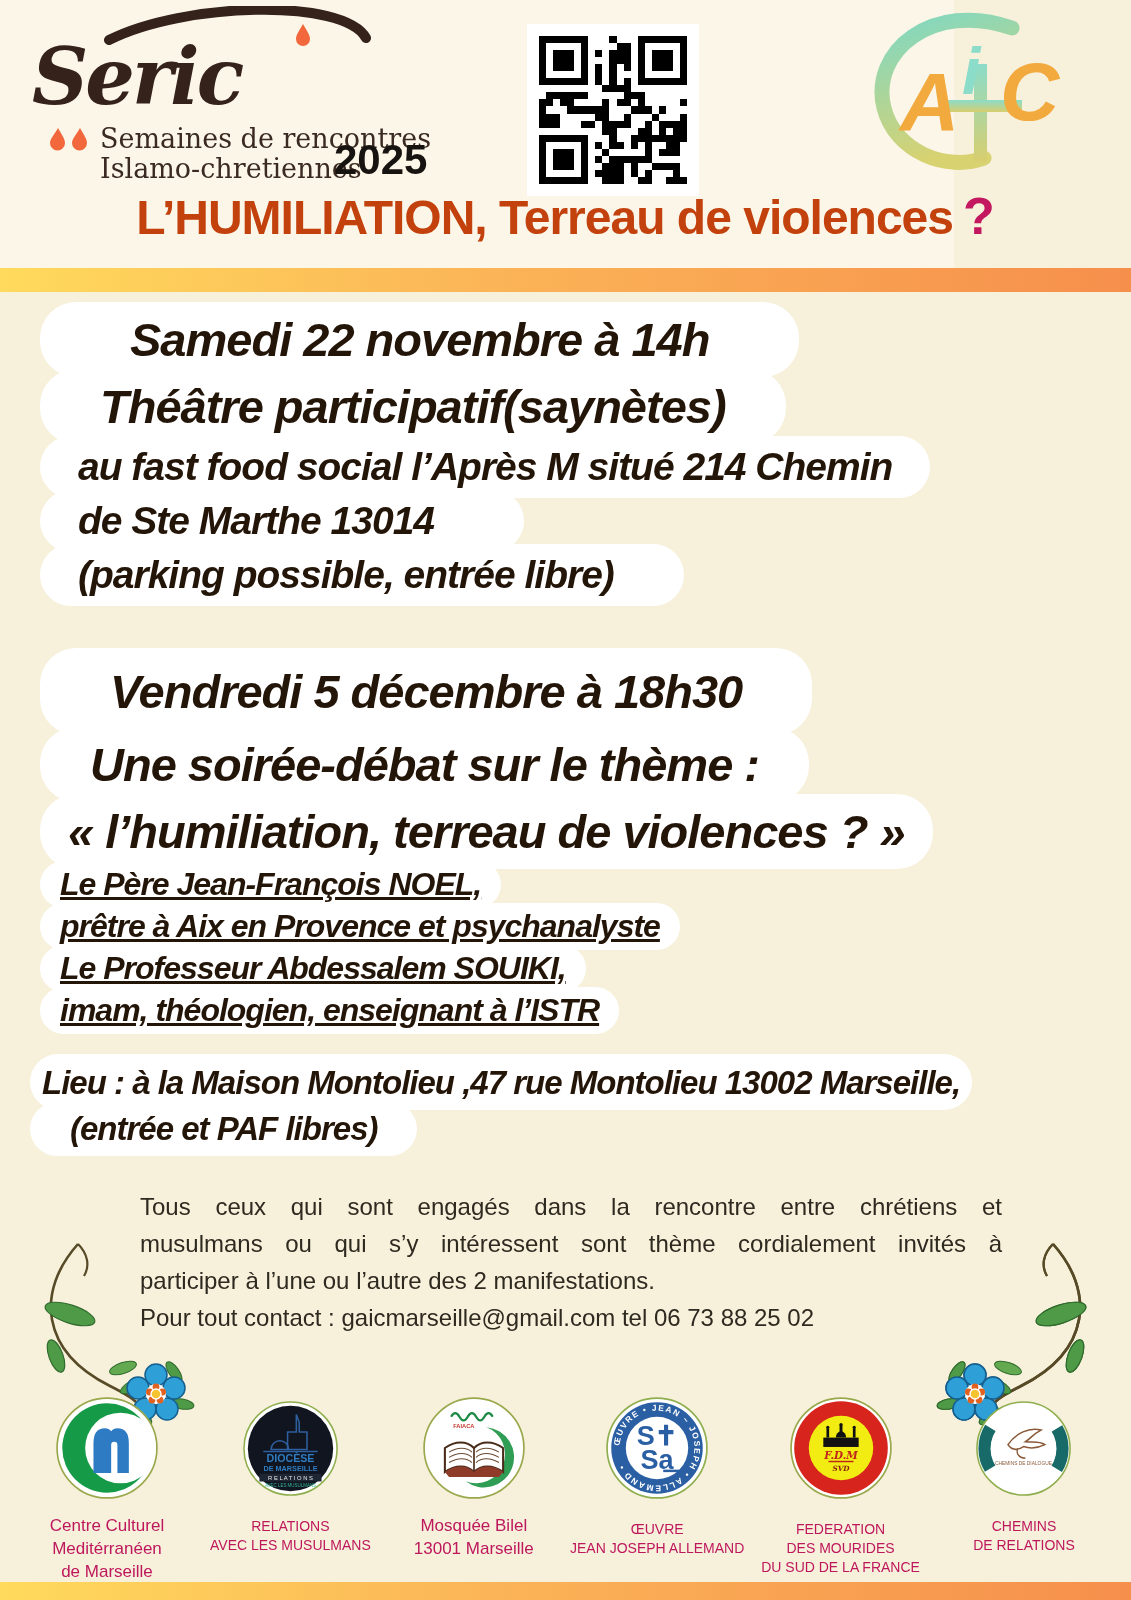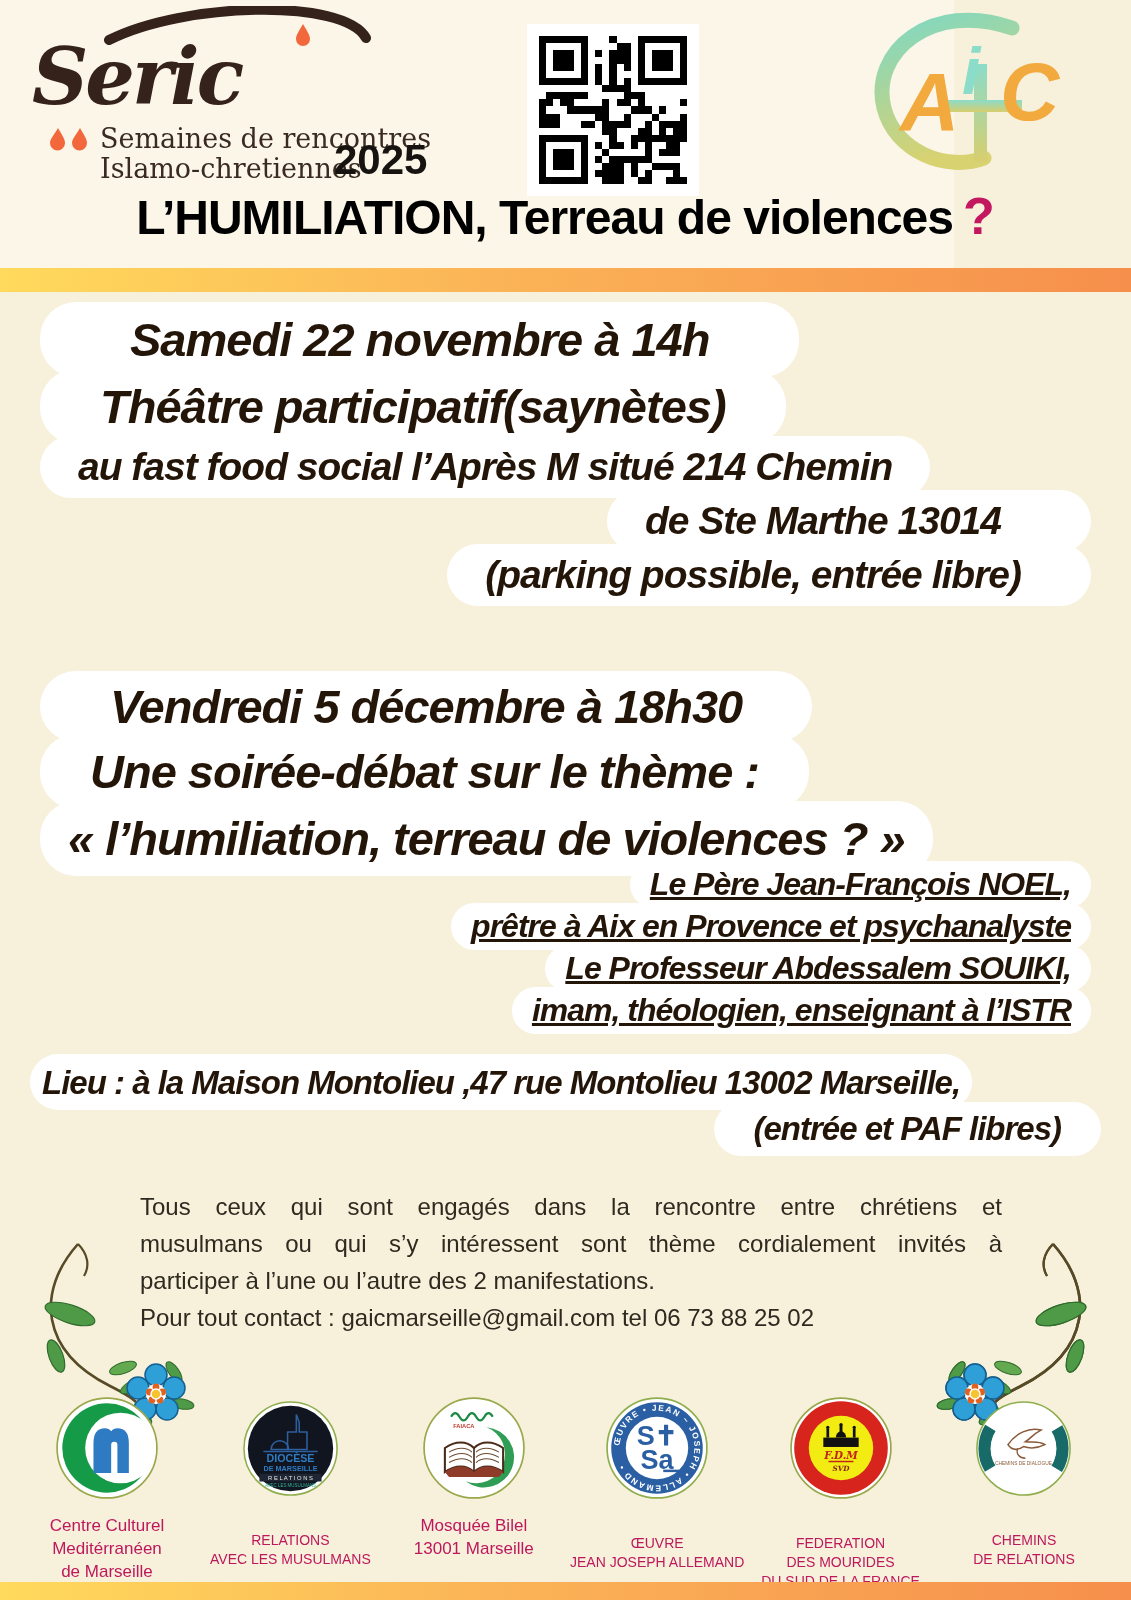--- a/index.html
+++ b/index.html
@@ -7,33 +7,33 @@
   #poster{position:relative;width:1131px;height:1600px;background:#F7F0DB;overflow:hidden;}
 
   
   #header{position:absolute;left:0;top:0;width:954px;height:270px;background:#FBF6E8;}
   #seric{position:absolute;left:14px;top:6px;width:430px;height:185px;}
   #qr-box{position:absolute;left:527px;top:24px;width:172px;height:172px;background:#ffffff;display:flex;align-items:center;justify-content:center;}
   #gaic{position:absolute;left:862px;top:12px;width:215px;height:175px;}
 
   
   #title-row{position:absolute;left:0;top:186px;width:1131px;display:flex;justify-content:center;align-items:baseline;gap:10px;}
-  #title-text{font-weight:bold;font-size:48px;letter-spacing:-1px;color:#000000;white-space:nowrap;}
+  #title-text{font-weight:bold;font-size:48px;letter-spacing:-1px;color:#c2410c;white-space:nowrap;}
   #title-q{font-weight:bold;font-size:52px;color:#C3175F;}
 
   .grad-bar{position:absolute;left:0;width:1131px;background:linear-gradient(90deg,#FFDA5C 0%,#FBB357 45%,#F68F4C 100%);}
   #bar-top{top:268px;height:24px;}
   #bar-bottom{top:1582px;height:18px;}
 
   
   .block{position:absolute;left:40px;right:40px;}
   .bl{display:flex;margin-top:-8px;}
   .bl:first-child{margin-top:0;}
   .bl.c{justify-content:flex-start;}
-  .bl.r{justify-content:flex-end;}
+  .bl.r{}
   .bl.l{justify-content:flex-start;}
   .bl>span{background:#ffffff;border-radius:36px;padding:9px 38px;white-space:nowrap;}
   .ev{font-style:italic;font-weight:bold;color:#241509;letter-spacing:-1px;}
   .f47{font-size:47px;}
   .f39{font-size:39px;}
   .f33{font-size:33px;}
   .f32{font-size:32px;text-decoration:underline;}
   #event1{top:302px;}
   #event2{top:648px;}
   #speakers{top:866px;}
@@ -50,21 +50,21 @@
   #ornament-left{left:18px;}
   #ornament-right{right:18px;transform:scaleX(-1);}
 
   
   #partners{position:absolute;left:0;top:1396px;width:1131px;display:flex;justify-content:space-between;padding:0 18px;box-sizing:border-box;}
   .partner{display:flex;flex-direction:column;align-items:center;width:178px;}
   .partner svg{width:104px;height:104px;}
   .partner.small svg{width:97px;height:97px;margin-top:4px;}
   .caption{margin-top:14px;text-align:center;color:#be185d;}
   .caption.big{font-size:17px;line-height:23px;}
-  .caption.up{font-size:14px;line-height:19px;margin-top:34px;}
+  .caption.up{font-size:14px;line-height:19px;margin-top:20px;}
 </style>
 </head>
 <body>
 
 <div id="poster">
 
   <div id="header">
 
     <div id="seric">
       <svg viewBox="0 0 430 185" width="430" height="185">
@@ -266,21 +266,21 @@
     <div class="bl r">
         <span class="ev f39" style="padding-right:90px;">de Ste Marthe 13014</span>
       </div>
     <div class="bl r">
         <span class="ev f39" style="padding-right:70px;">(parking possible, entrée libre)</span>
       </div>
   </div>
 
   <div id="event2" class="block">
     <div class="bl c">
-        <span class="ev f47" style="padding:8px 70px;margin-top:23px;">Vendredi 5 décembre à 18h30</span>
+        <span class="ev f47" style="padding:16px 70px;">Vendredi 5 décembre à 18h30</span>
       </div>
     <div class="bl c">
         <span class="ev f47" style="padding:10px 50px;">Une soirée-débat sur le thème :</span>
       </div>
     <div class="bl c">
         <span class="ev f47" style="padding:10px 28px;">« l’humiliation, terreau de violences ? »</span>
       </div>
   </div>
 
   <div id="speakers" class="block">

